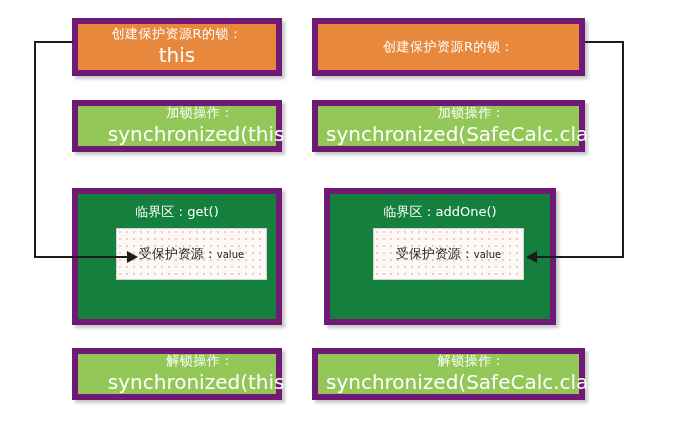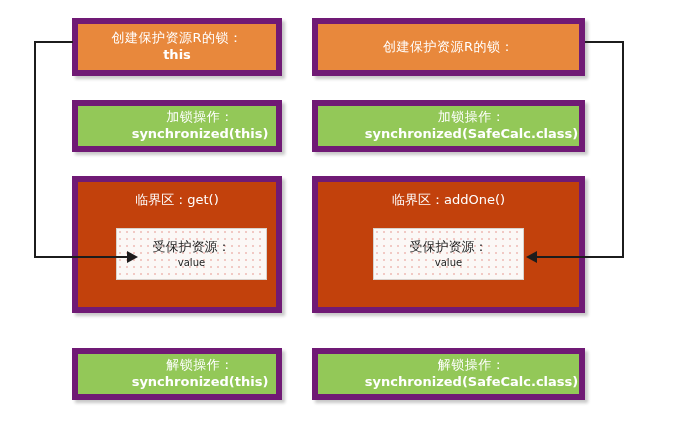--- a/index.html
+++ b/index.html
@@ -30,27 +30,26 @@
     text-align: center;
     line-height: 1.28;
     box-shadow: 3px 3px 3px rgba(0,0,0,0.22);
   }
   .box .l1 {
     font-size: 13px;
     letter-spacing: 0.5px;
     white-space: nowrap;
   }
   .box .l2 {
-    font-size: 13px;
+    font-size: 20px;
     white-space: nowrap;
-    font-weight: bold;
   }
   .orange { background: #e8883c; }
   .green  { background: #93c858; padding-left: 46px; }
-  .blue   { background: #c2410c; }
+  .blue   { background: #15803d; margin-top: 12px; }
 
   
   .pad-center { justify-content: center; }
 
   
   .blue .title {
     font-size: 13px;
     margin-top: 10px;
     white-space: nowrap;
   }
@@ -59,21 +58,21 @@
   .inner {
     position: absolute;
     box-sizing: border-box;
     background-color: #fbf8f6;
     background-image:
       radial-gradient(circle at 3px 3px, #f1c9c4 1.1px, transparent 1.3px);
     background-size: 7px 7px;
     border: 1px solid #d8d2cd;
     color: #222222;
     display: flex;
-    flex-direction: column;
+    flex-direction: row;
     justify-content: center;
     align-items: center;
     text-align: center;
     line-height: 1.3;
   }
   .inner .l1 { font-size: 13px; white-space: nowrap; }
   .inner .l2 { font-size: 10px; white-space: nowrap; }
 
   
   .conn {
@@ -122,21 +121,21 @@
 
   <div class="box orange pad-center" style="left:312px; top:18px; width:273px; height:58px;">
     <span class="l1">创建保护资源R的锁：</span>
   </div>
 
   <div class="box green pad-center" style="left:312px; top:100px; width:273px; height:52px;">
     <span class="l1">加锁操作：</span>
     <span class="l2">synchronized(SafeCalc.class)</span>
   </div>
 
-  <div class="box blue" style="left:312px; top:176px; width:273px; height:137px;">
+  <div class="box blue" style="left:324px; top:176px; width:232px; height:137px;">
     <span class="title">临界区：addOne()</span>
   </div>
 
   <div class="inner" style="left:373px; top:228px; width:151px; height:52px;">
     <span class="l1">受保护资源：</span>
     <span class="l2">value</span>
   </div>
 
   <div class="box green pad-center" style="left:312px; top:348px; width:273px; height:52px;">
     <span class="l1">解锁操作：</span>

